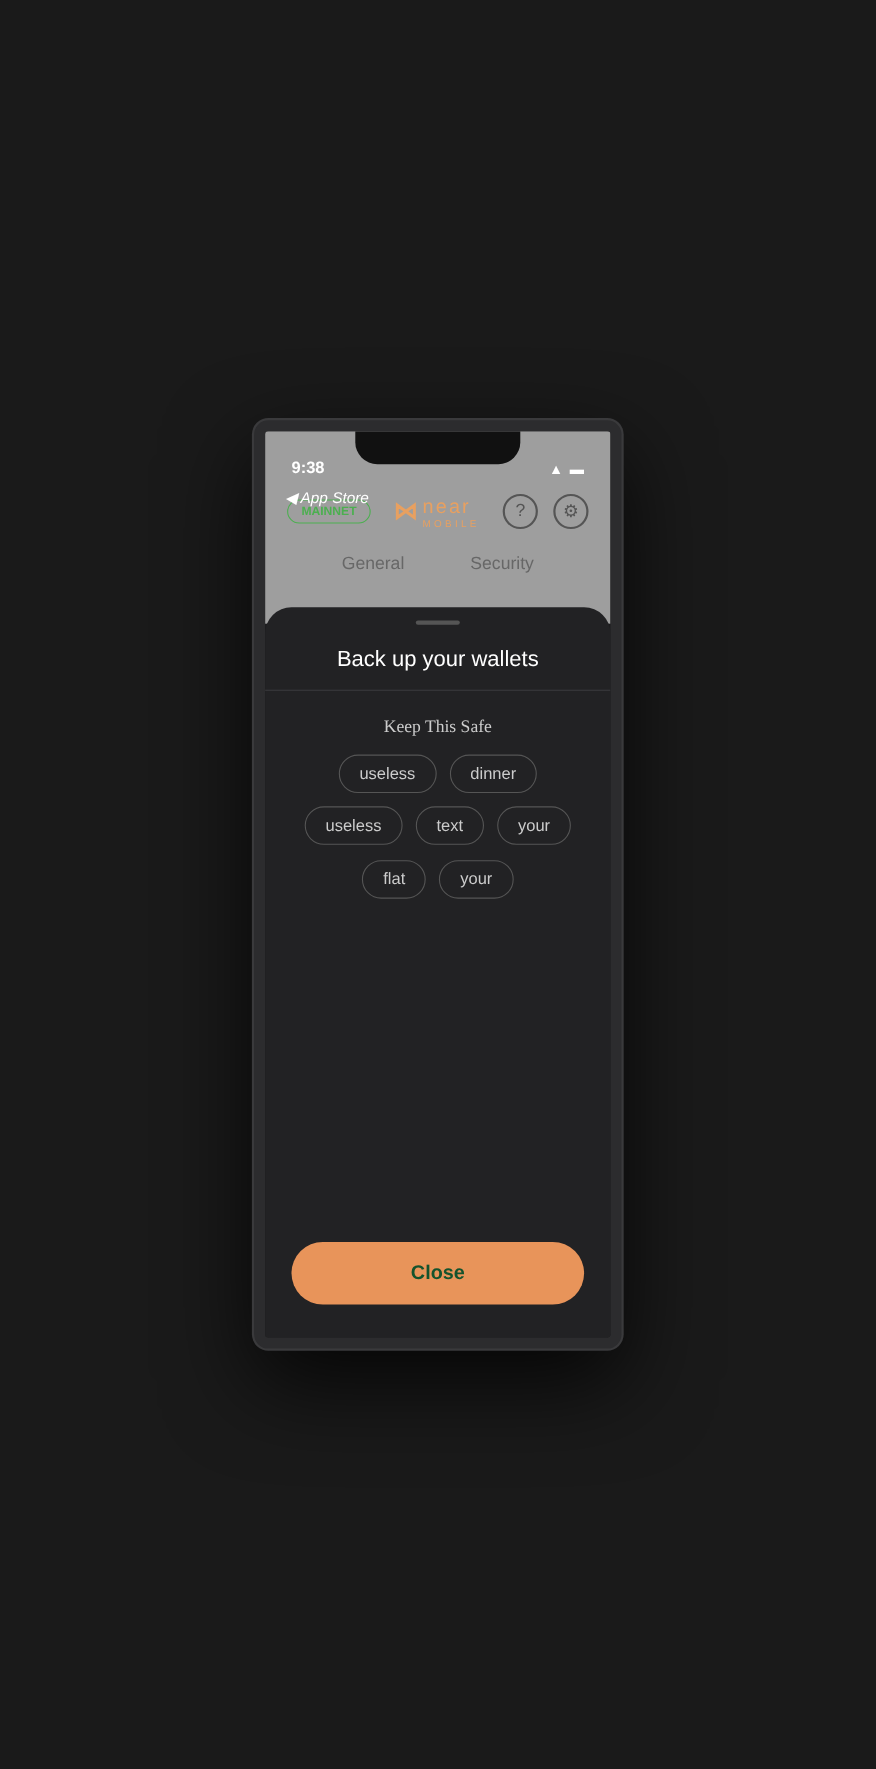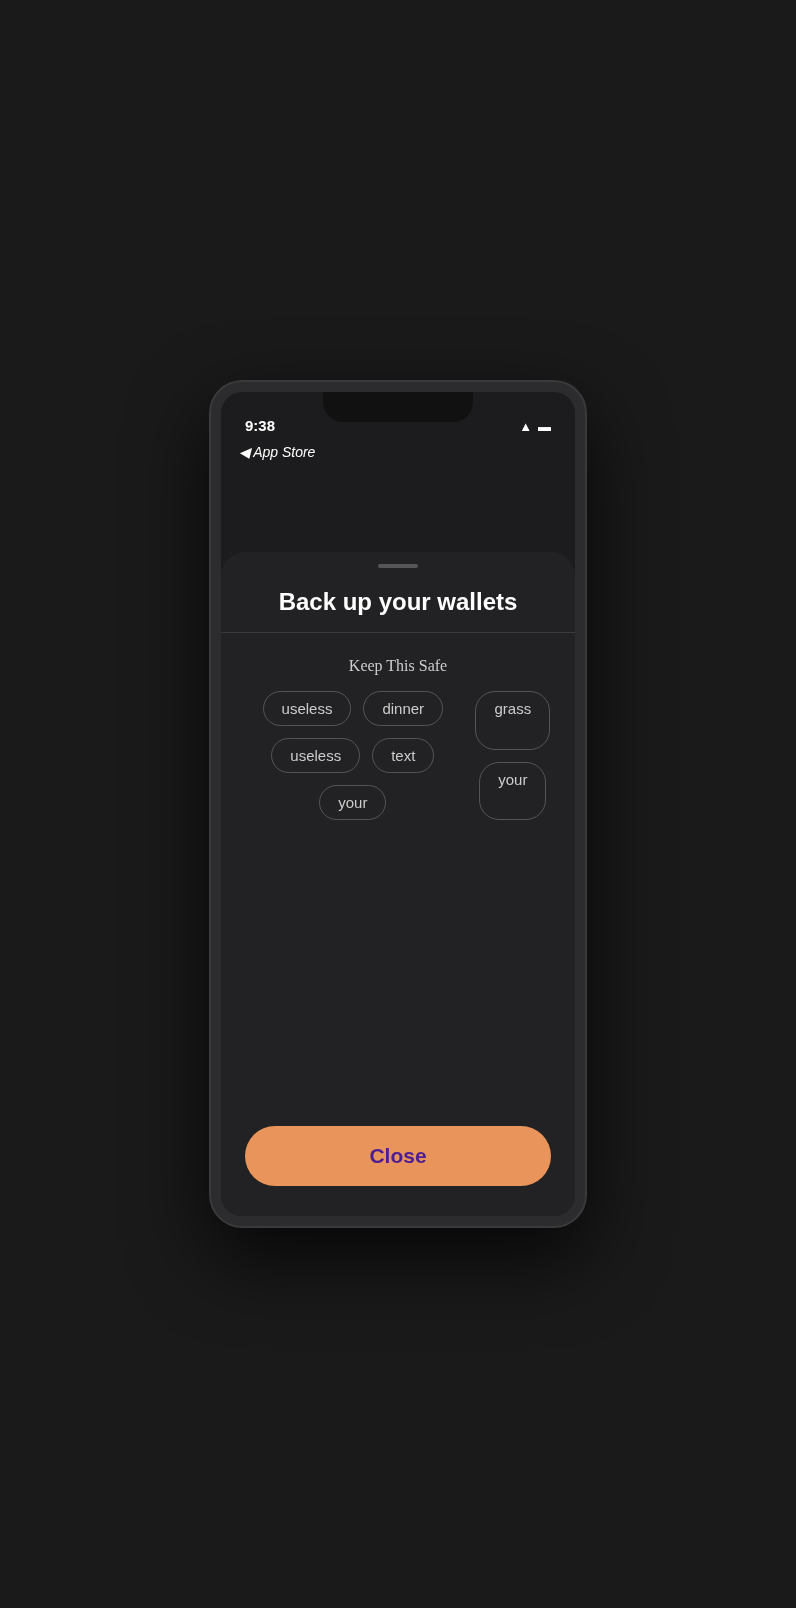--- a/index.html
+++ b/index.html
@@ -7,24 +7,24 @@
     body {
       background: #1a1a1a;
       display: flex;
       justify-content: center;
       align-items: center;
       min-height: 100vh;
       font-family: -apple-system, BlinkMacSystemFont, 'SF Pro Display', 'Helvetica Neue', sans-serif;
     }
 
     .phone-frame {
-      width: 374px;
+      width: 334px;
       height: 844px;
       background: #1c1c1e;
-      border-radius: 31px;
+      border-radius: 13px;
       position: relative;
       overflow: hidden;
       border: 10px solid #2c2c2e;
       box-shadow: 0 0 0 2px #3a3a3c, 0 30px 80px rgba(0,0,0,0.8);
     }
 
     
     .notch {
       position: absolute;
       top: 0;
@@ -175,22 +175,22 @@
     .modal-handle {
       width: 40px;
       height: 4px;
       background: #555;
       border-radius: 2px;
       margin: 12px auto 0;
     }
 
     .modal-title {
       color: #fff;
-      font-size: 24px;
-      font-weight: 700;
+      font-size: 20px;
+      font-weight: 400;
       text-align: center;
       padding: 20px 24px 16px;
     }
 
     .modal-divider {
       height: 1px;
       background: #3a3a3c;
       margin: 0 0;
     }
 
@@ -200,21 +200,21 @@
       font-weight: 500;
       text-align: center;
       padding: 24px 24px 16px;
       font-family: Liberation Serif, serif;
     }
 
     
     .seed-words-container {
       padding: 0 24px;
       display: flex;
-      flex-direction: row;
+      flex-direction: column;
       gap: 14px;
     }
 
     .seed-row {
       display: flex;
       justify-content: center;
       gap: 12px;
       flex-wrap: wrap;
     }
 
@@ -234,22 +234,22 @@
       left: 24px;
       right: 24px;
     }
 
     .close-btn {
       width: 100%;
       padding: 18px;
       background: #e8945a;
       border: none;
       border-radius: 30px;
-      color: #4c1d95;
-      font-size: 21px;
+      color: #14532d;
+      font-size: 18px;
       font-weight: 600;
       cursor: pointer;
       text-align: center;
     }
 
     
     .home-indicator {
       position: absolute;
       bottom: 8px;
       left: 50%;
@@ -286,37 +286,59 @@
       <span class="wifi-icon">▲</span>
 
       <span class="battery-icon">▬</span>
     </div>
   </div>
 
   <div class="app-store-back">
     <span>◀ App Store</span>
   </div>
 
+  <div class="bg-app">
+    <div class="bg-app-bar">
+      <span class="mainnet-badge">MAINNET</span>
+      <div class="near-brand">
+        <div class="near-brand-row">
+          <span class="near-logo-icon" style="font-family:serif;">⋈</span>
+          <div>
+            <div class="near-logo-text">near</div>
+            <div class="near-logo-sub">MOBILE</div>
+          </div>
+        </div>
+      </div>
+      <div class="bg-icons">
+        <div class="circle-icon">?</div>
+        <div class="circle-icon">⚙</div>
+      </div>
+    </div>
+    <div class="bg-tabs">
+      <span>General</span>
+      <span>Security</span>
+    </div>
+  </div>
 
   <div class="modal-overlay">
     <div class="modal-handle"></div>
     <div class="modal-title">Back up your wallets</div>
     <div class="modal-divider"></div>
     <div class="modal-subtitle">Keep This Safe</div>
 
     <div class="seed-words-container">
       <div class="seed-row">
         <span class="seed-word">useless</span>
         <span class="seed-word">dinner</span>
         <span class="seed-word">useless</span>
         <span class="seed-word">text</span>
         <span class="seed-word">your</span>
       </div>
       <div class="seed-row">
-        <span class="seed-word">grass</span>
+        <span class="seed-word">flat</span>
         <span class="seed-word">your</span>
       </div>
     </div>
 
     <div class="close-btn-wrapper">
       <button class="close-btn">Close</button>
     </div>
   </div>
 
   <div class="home-indicator"></div>

